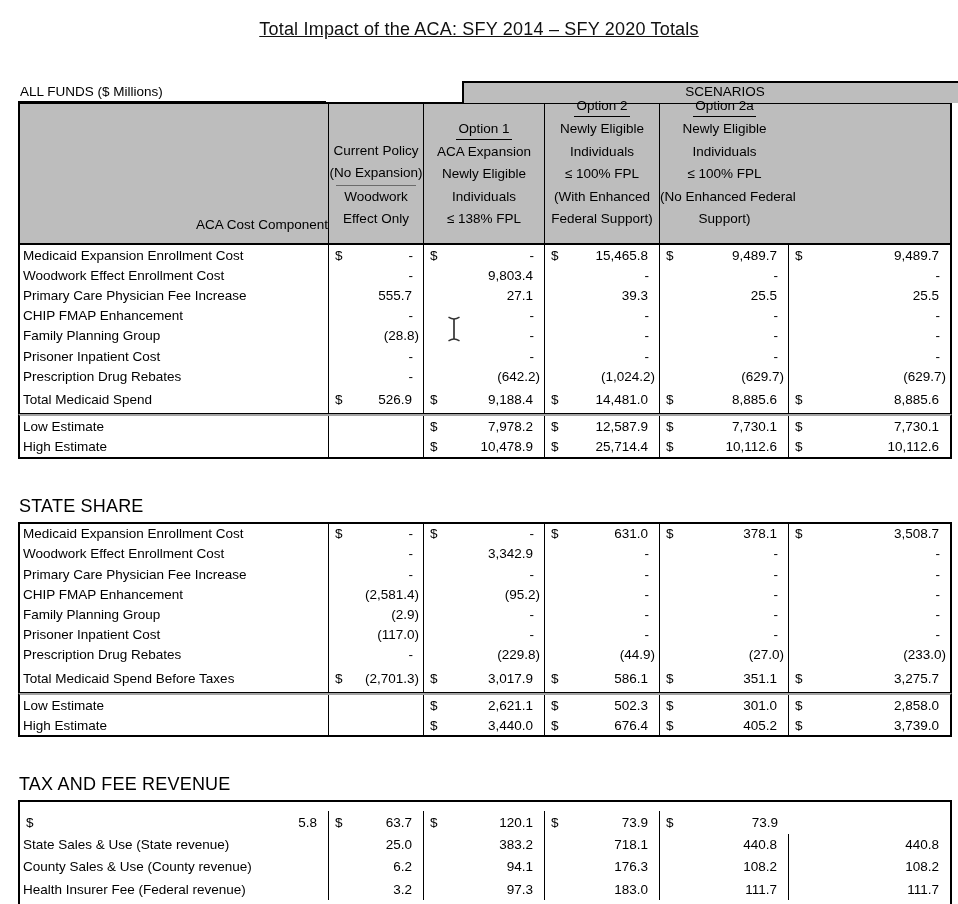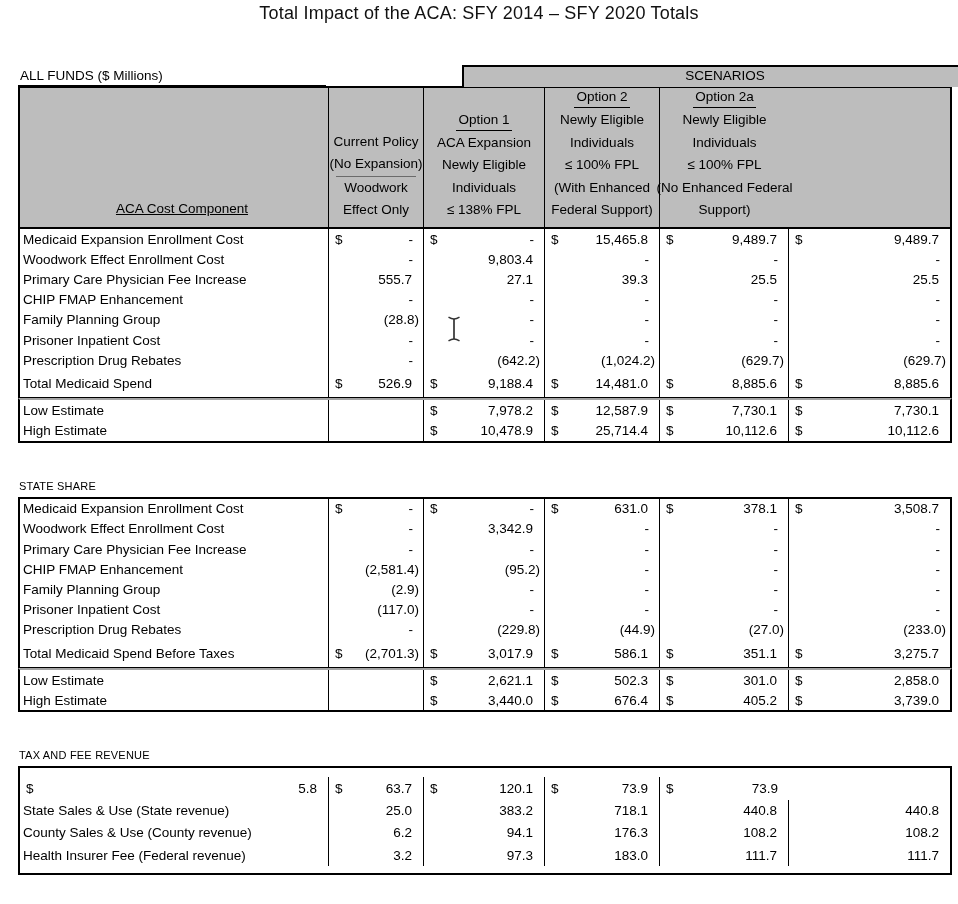--- a/index.html
+++ b/index.html
@@ -1,18 +1,18 @@
 <!DOCTYPE html>
 <html><head>
 <meta charset="utf-8">
 <style>
   html,body{margin:0;padding:0;background:#ffffff;}
   body{width:958px;height:904px;font-family:"Liberation Sans",sans-serif;color:#000;}
   .page{position:relative;width:958px;height:904px;background:#fff;overflow:hidden;}
-  .title{text-align:center;font-size:18px;padding-top:3px;letter-spacing:.2px;color:#111;}
+  .title{text-align:center;font-size:18px;padding-top:19px;letter-spacing:.2px;color:#111;text-decoration:underline;}
   .content{margin:40px 0 0 18px;width:924px;}
 
   
   .pretable{position:relative;height:22px;}
   .allfunds{position:absolute;left:0;bottom:0;width:308px;border-bottom:1.5px solid #000;
             font-size:13.5px;padding:0 0 2px 2px;box-sizing:border-box;}
   .scenbar{position:absolute;left:404px;width:526px;top:1px;bottom:-1px;background:#bdbdbd;
            border:2px solid #000;border-bottom:none;box-sizing:border-box;
            text-align:center;font-size:13.5px;line-height:18px;margin-left:40px;}
 
@@ -22,41 +22,41 @@
   .grid > :last-child{border-right:none;}
 
   
   .block{border:2px solid #000;width:934px;box-sizing:border-box;background:#fff;}
   .mainblock{border-bottom:1.5px solid #000;}
   .estblock{border-top:2px solid #a3a3a3;}
   .revblock{padding:9px 0 7px 0;}
 
   
   .header-grid{background:#bdbdbd;border-bottom:2px solid #000;}
-  .hcell{display:flex;flex-direction:column;justify-content:flex-end;align-items:center;
-         height:139px;font-size:13.5px;padding-bottom:5px;}
-  .hcol1{align-items:center;padding-left:16px;padding-bottom:6px;text-decoration:underline;}
+  .hcell{display:flex;flex-direction:column;justify-content:flex-end;
+         height:139px;font-size:13.5px;padding-bottom:12px;}
+  .hcol1{align-items:flex-end;padding-left:16px;padding-bottom:6px;}
   .hline{line-height:22.6px;text-align:center;white-space:nowrap;}
   .und{border-bottom:1.3px solid #000;padding:0 2px;display:inline-block;line-height:20px;}
   .ovl{border-top:1.2px solid #6b6b6b;padding:0 8px;display:inline-block;}
 
   
   .row{height:20.2px;}
   .row .cell{display:flex;align-items:center;font-size:13.5px;background:#fff;}
   .row.total{height:27px;}
   .lab{padding-left:3px;white-space:nowrap;overflow:hidden;}
   .num{justify-content:space-between;padding:0 11px 0 6px;}
   .num .cur{min-width:9px;text-align:left;}
   .num .val{text-align:right;white-space:nowrap;}
   .val.neg{margin-right:-7px;}
   .val.dash{margin-right:-1px;}
   .sumrow .num::after{content:"";position:absolute;left:4px;right:0;bottom:-0.5px;border-bottom:1.6px solid #000;}
   .revrow{height:22.2px;}
 
-  .seclabel{font-size:11px;margin:37px 0 5px 1px;letter-spacing:.2px;}
+  .seclabel{font-size:18px;margin:37px 0 5px 1px;letter-spacing:.2px;}
 
   .ibeam{position:absolute;left:446px;top:315px;}
 </style>
 </head>
 <body>
 
 <div class="page">
   <div class="title">Total Impact of the ACA:  SFY 2014 – SFY 2020 Totals</div>
 
   <div class="content">

